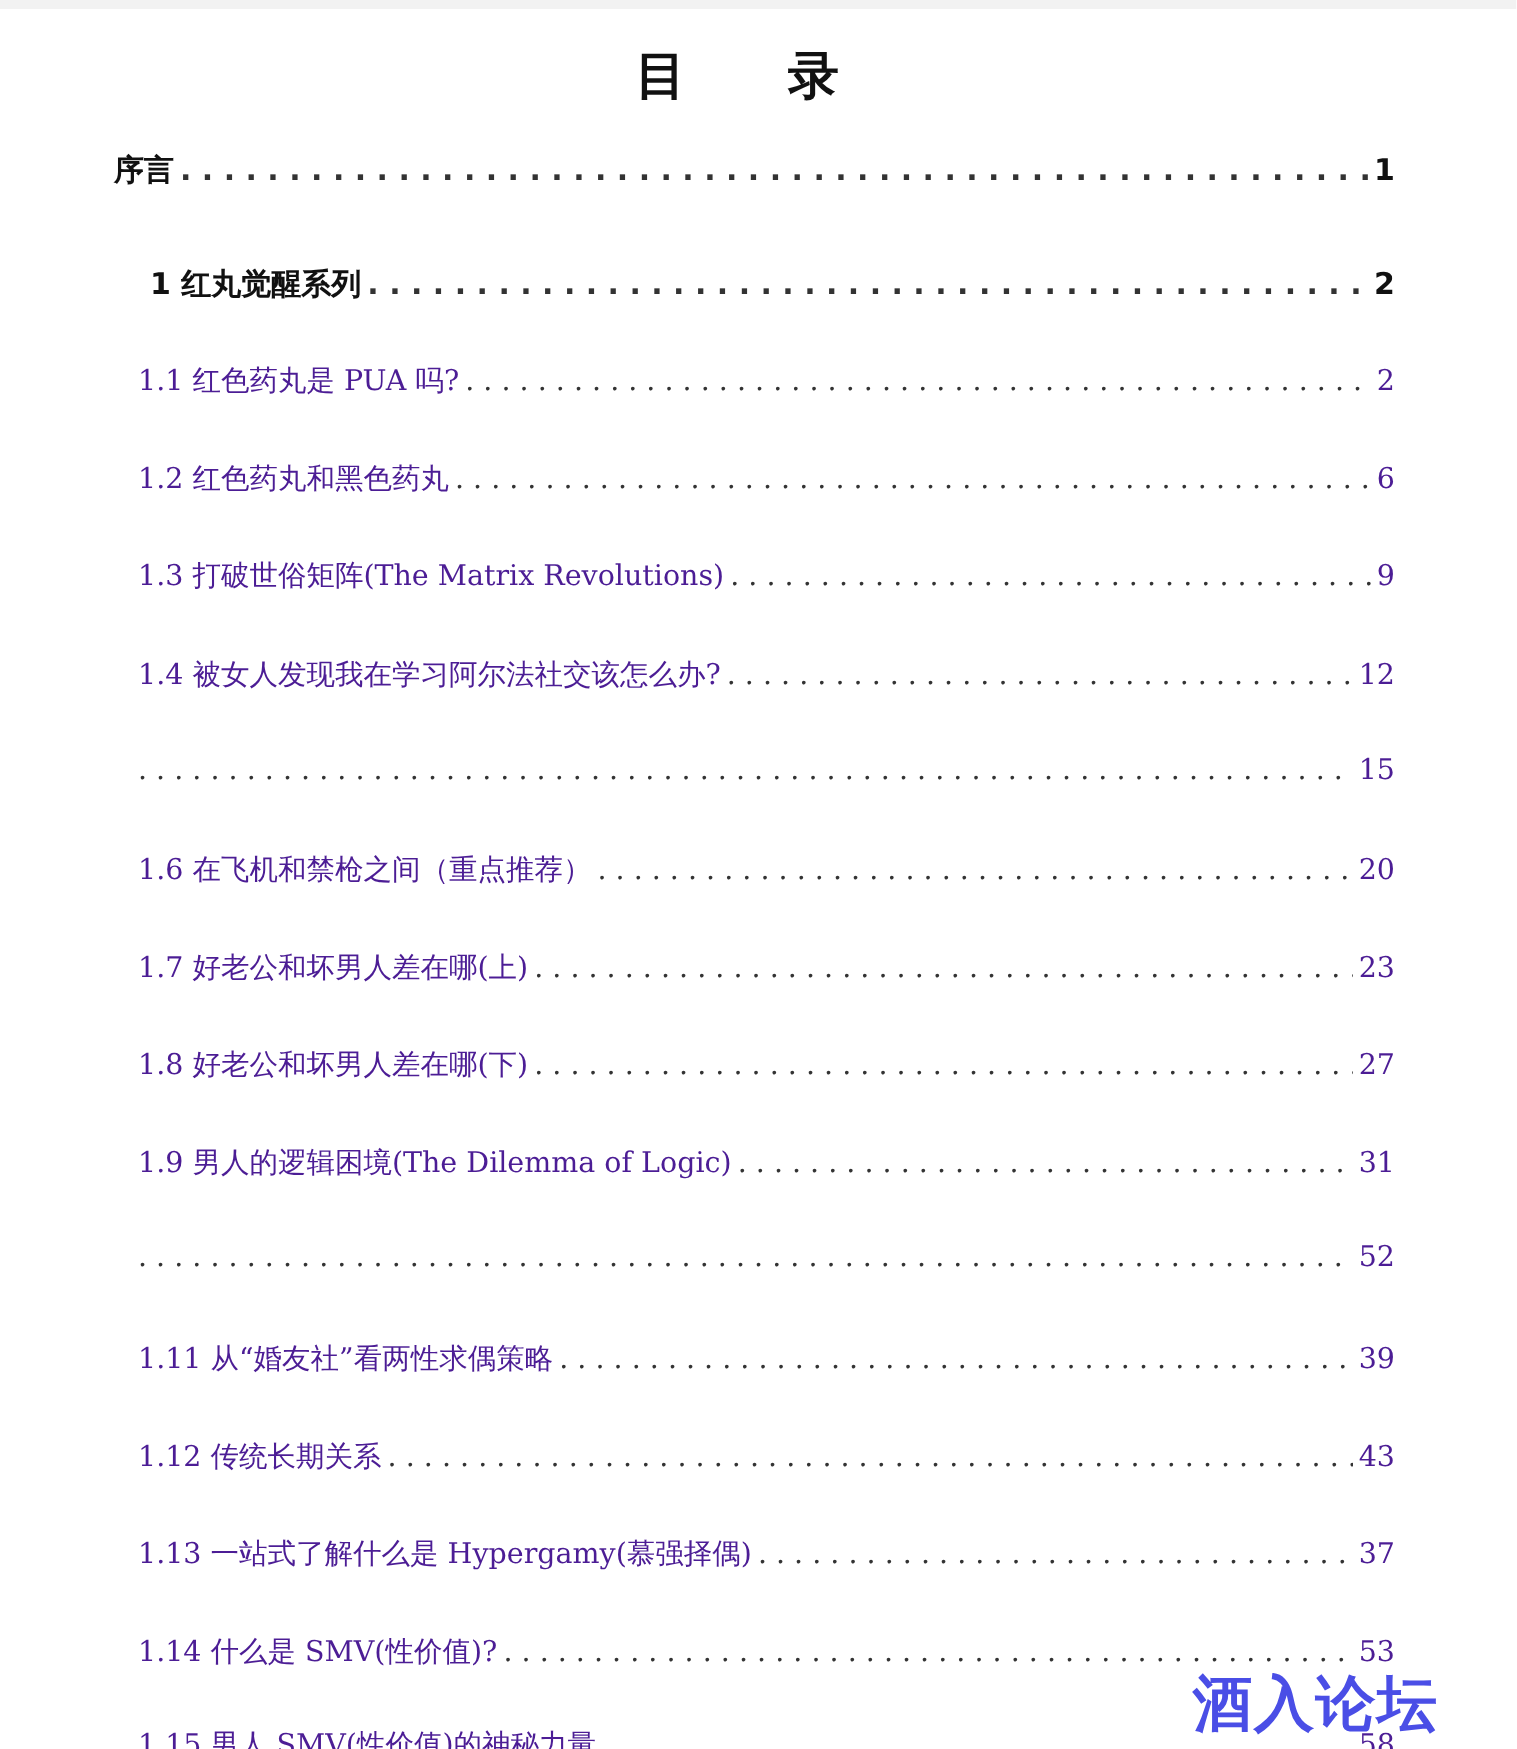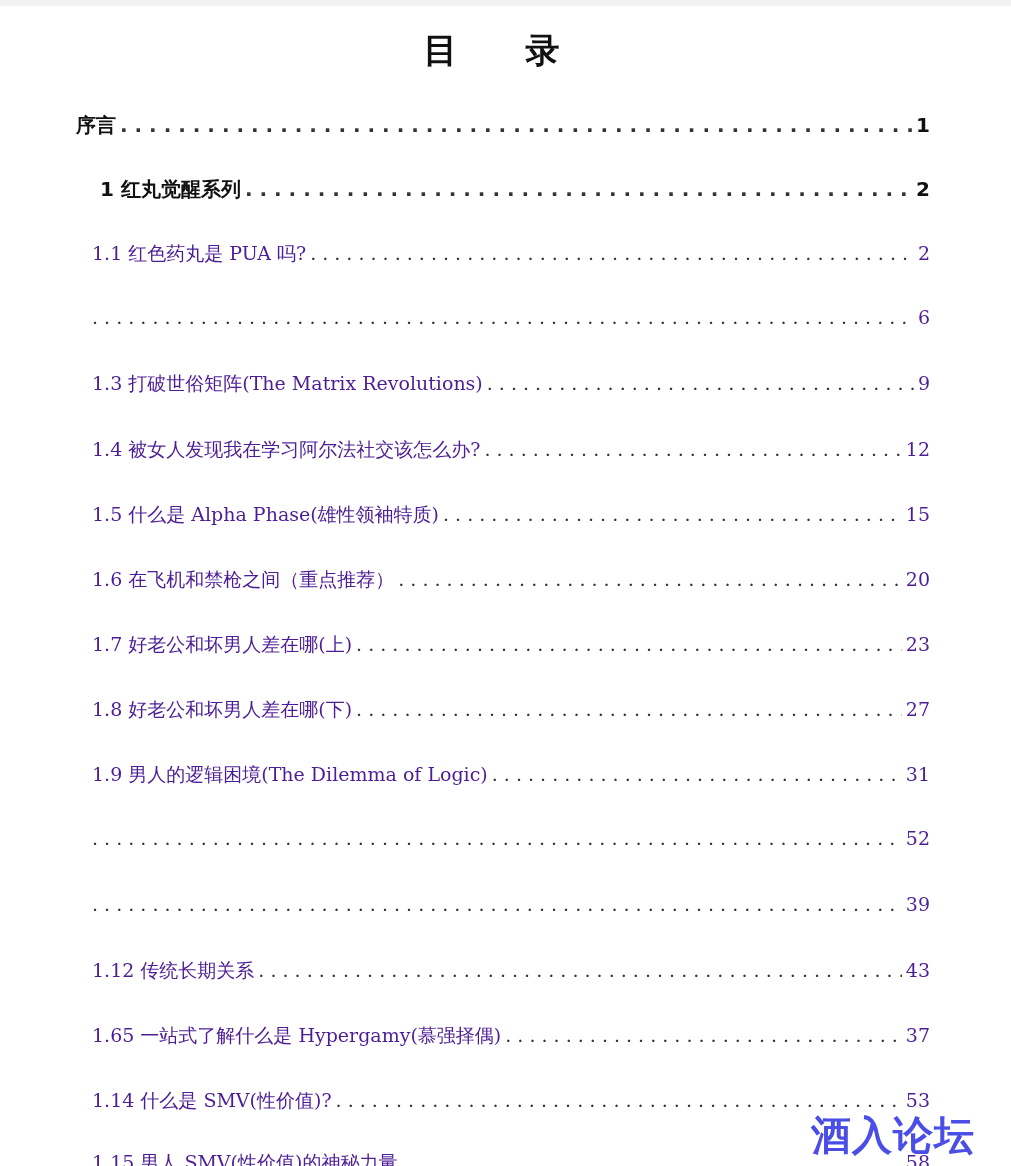--- a/index.html
+++ b/index.html
@@ -13,66 +13,66 @@
   .entry .label { flex:0 0 auto; padding-right:4px; }
   .entry .leader { flex:1 1 auto; overflow:hidden; color:#333; letter-spacing:0px; }
   .entry .leader::before { content:". . . . . . . . . . . . . . . . . . . . . . . . . . . . . . . . . . . . . . . . . . . . . . . . . . . . . . . . . . . . . . . . . . . . . . . . . . . . . . . . . . . . . . . . . . . . . . . . . . . . . . . . . . . ."; }
   .entry .page { flex:0 0 auto; padding-left:4px; text-align:right; }
   .lvl0 { left:76px; width:854px; font-family:"DejaVu Sans","Liberation Sans",sans-serif;
           font-weight:bold; font-size:20px; color:#111; }
   .lvl1 { left:100px; width:830px; font-family:"DejaVu Sans","Liberation Sans",sans-serif;
           font-weight:bold; font-size:20px; color:#111; }
   .lvl2 { left:92px; width:838px; font-size:19px; color:#4c1d95; }
   .watermark { position:absolute; left:795px; top:1108px; font-family:"DejaVu Sans","Liberation Sans",sans-serif;
-               font-weight:bold; font-size:40px; color:#4a4ee6; letter-spacing:1px;margin-left:16px; }
+               font-weight:bold; font-size:40px; color:#4a4ee6; letter-spacing:1px; }
 </style>
 </head>
 <body>
 
 <div class="topbar"></div>
 
 <div class="title">目 录</div>
 
-<div class="entry lvl0" style="top:112px">
+<div class="entry lvl0" style="top:100px">
   <span class="label">序言</span>
   <span class="leader"></span>
   <span class="page">1</span>
 </div>
 
 <div class="entry lvl1" style="top:176px">
   <span class="label">1 红丸觉醒系列</span>
   <span class="leader"></span>
   <span class="page">2</span>
 </div>
 
 <div class="entry lvl2" style="top:241px">
   <span class="label">1.1 红色药丸是 PUA 吗?</span>
   <span class="leader"></span>
   <span class="page">2</span>
 </div>
 
 <div class="entry lvl2" style="top:306px">
+  <span class="label">1.2 红色药丸和黑色药丸</span>
   <span class="leader"></span>
   <span class="page">6</span>
 </div>
 
 <div class="entry lvl2" style="top:371px">
   <span class="label">1.3 打破世俗矩阵(The Matrix Revolutions)</span>
   <span class="leader"></span>
   <span class="page">9</span>
 </div>
 
 <div class="entry lvl2" style="top:437px">
   <span class="label">1.4 被女人发现我在学习阿尔法社交该怎么办?</span>
   <span class="leader"></span>
   <span class="page">12</span>
 </div>
 
 <div class="entry lvl2" style="top:502px">
-  <span class="label">1.5 什么是 Alpha Phase(雄性领袖特质)</span>
   <span class="leader"></span>
   <span class="page">15</span>
 </div>
 
 <div class="entry lvl2" style="top:567px">
   <span class="label">1.6 在飞机和禁枪之间（重点推荐）</span>
   <span class="leader"></span>
   <span class="page">20</span>
 </div>
 
@@ -93,32 +93,33 @@
   <span class="leader"></span>
   <span class="page">31</span>
 </div>
 
 <div class="entry lvl2" style="top:827px">
   <span class="leader"></span>
   <span class="page">52</span>
 </div>
 
 <div class="entry lvl2" style="top:893px">
+  <span class="label">1.11 从“婚友社”看两性求偶策略</span>
   <span class="leader"></span>
   <span class="page">39</span>
 </div>
 
 <div class="entry lvl2" style="top:958px">
   <span class="label">1.12 传统长期关系</span>
   <span class="leader"></span>
   <span class="page">43</span>
 </div>
 
 <div class="entry lvl2" style="top:1023px">
-  <span class="label">1.65 一站式了解什么是 Hypergamy(慕强择偶)</span>
+  <span class="label">1.13 一站式了解什么是 Hypergamy(慕强择偶)</span>
   <span class="leader"></span>
   <span class="page">37</span>
 </div>
 
 <div class="entry lvl2" style="top:1088px">
   <span class="label">1.14 什么是 SMV(性价值)?</span>
   <span class="leader"></span>
   <span class="page">53</span>
 </div>
 

